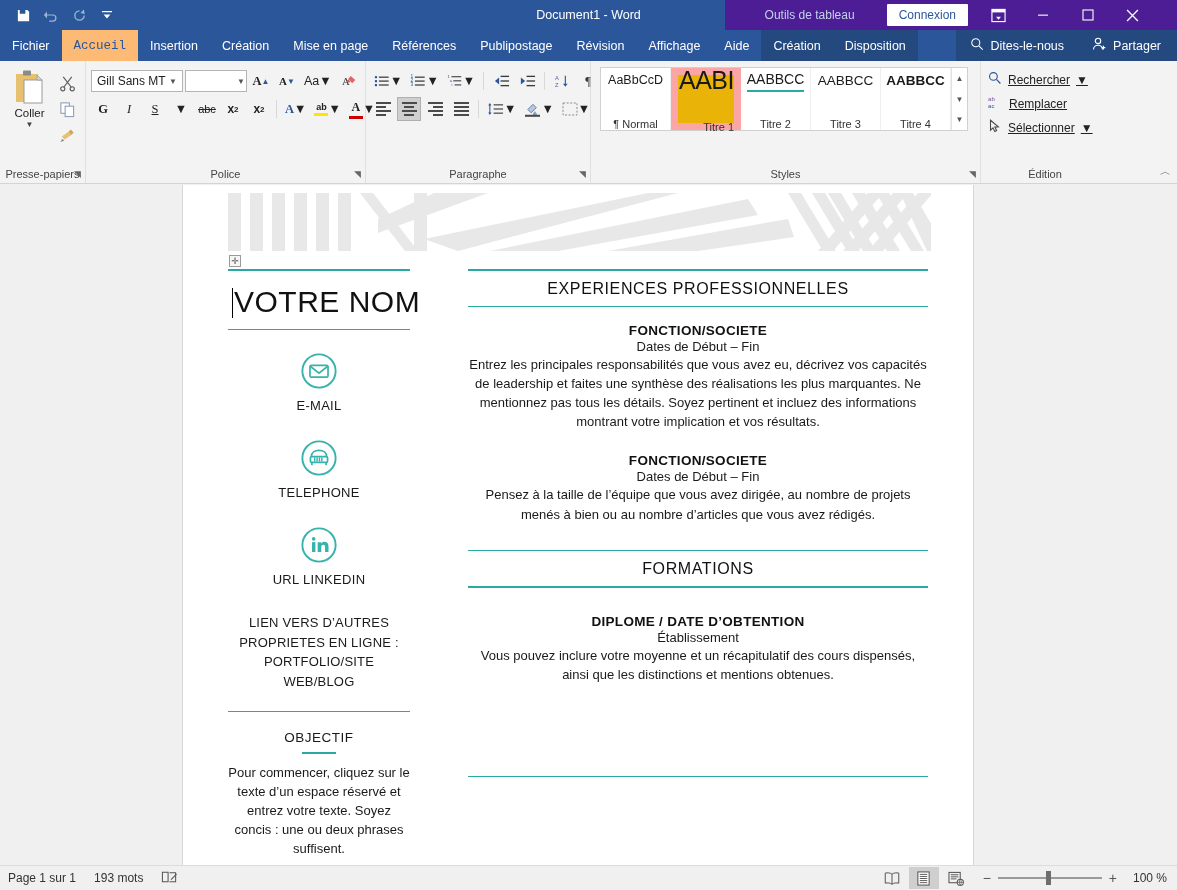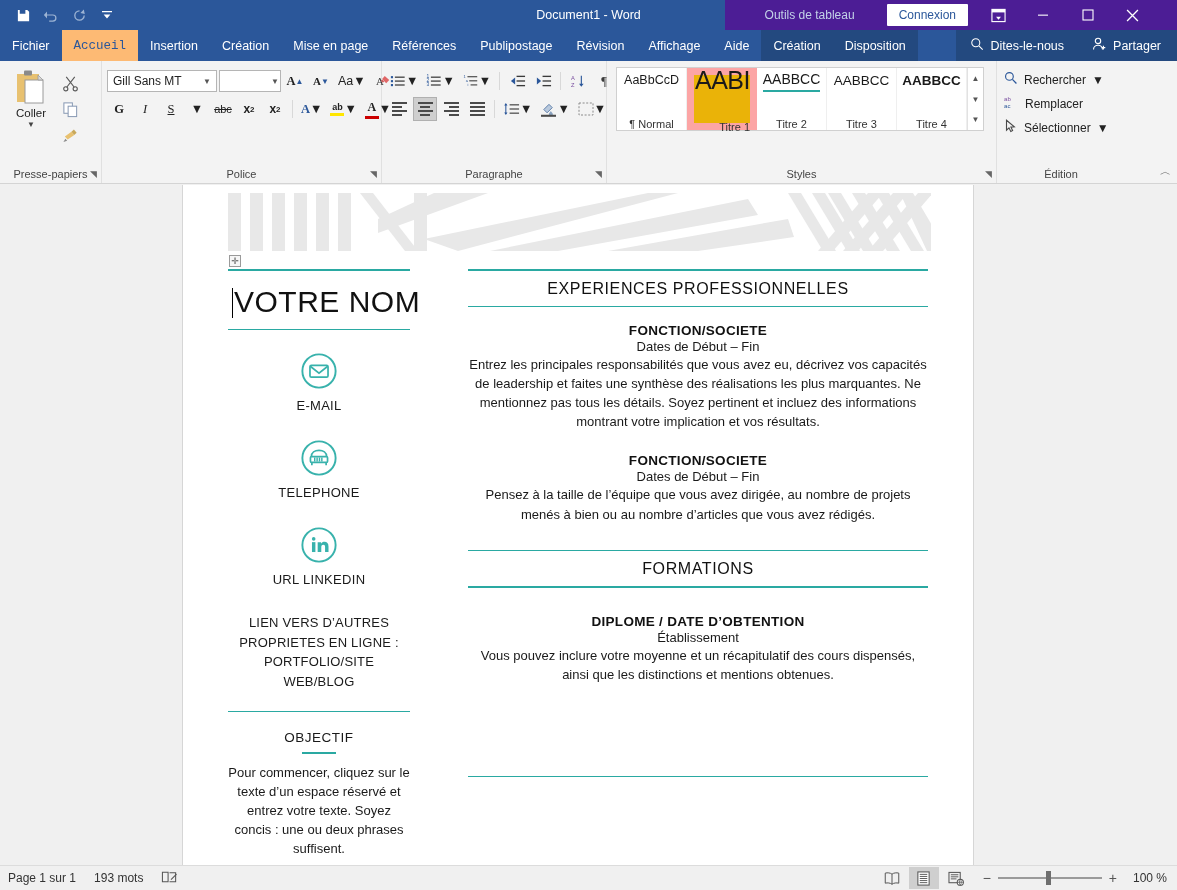--- a/index.html
+++ b/index.html
@@ -68,40 +68,40 @@
     border-right: 1px solid #e0e0e0; padding: 4px 0 0 0;
   }
   .group-body { flex: 1; display: flex; align-items: flex-start; padding: 2px 5px; }
   .group-label {
     height: 18px; font-size: 11px; color: #444; text-align: center;
     display: flex; align-items: center; justify-content: center; gap: 5px;
     position: relative;
   }
   .dialog-launcher { font-size: 9px; color: #666; position: absolute; right: 4px; }
   
-  .g-clip { width: 102px; }
+  .g-clip { width: 86px; }
   .paste-btn {
     display: flex; flex-direction: column; align-items: center; width: 52px;
     font-size: 11.5px; color: #222; padding-top: 2px;
   }
   .paste-icon { width: 34px; height: 38px; position: relative; }
   .clip-small { display: flex; flex-direction: column; gap: 2px; padding-top: 4px; }
   .clip-small-btn { width: 26px; height: 24px; display:flex; align-items:center; justify-content:center; }
   .caret-dn { font-size: 8px; color:#444; margin-top:1px; }
   
   .g-font { width: 280px; }
   .g-font .group-body { flex-direction: column; gap: 4px; padding-top: 4px; }
   .row { display: flex; align-items: center; gap: 2px; }
   .combo {
     height: 22px; border: 1px solid #b5b5b5; background: #fff;
     display: flex; align-items: center; padding: 0 2px 0 5px; font-size: 12px; color: #222;
   }
   .combo .cv { flex: 1; white-space: nowrap; overflow: hidden; }
   .combo .ca { font-size: 8px; color: #555; padding: 0 3px; }
-  .fontname { width: 110px; }
+  .fontname { width: 92px; }
   .fontsize { width: 62px; padding-left: 48px; }
   .rbtn {
     min-width: 24px; height: 24px; display: flex; align-items: center; justify-content: center;
     font-size: 12.5px; color: #222; padding: 0 3px;
   }
   .rbtn.on { background: #cfcfcf; border: 1px solid #b0b0b0; }
   .rsep { width: 1px; height: 18px; background: #d8d8d8; margin: 0 3px; }
   .b-bold { font-weight: bold; font-family: "Liberation Serif", serif; }
   .b-ital { font-style: italic; font-family: "Liberation Serif", serif; }
   .b-under { text-decoration: underline; font-family: "Liberation Serif", serif; }
@@ -132,21 +132,21 @@
   .sp-t3 { font-size: 13.5px; }
   .sp-t4 { font-size: 13.5px; font-weight: bold; }
   .style-item .nm-normal::before { content: "¶ "; }
   .gallery-scroll {
     width: 16px; display: flex; flex-direction: column; border-left: 1px solid #e2e2e2;
   }
   .gs-btn { flex:1; display:flex; align-items:center; justify-content:center; font-size:8px; color:#555; }
   
   .g-edit { width: 128px; border-right: none; }
   .g-edit .group-body { flex-direction: column; gap: 1px; padding: 3px 4px; }
-  .erow { display: flex; align-items: center; gap: 6px; font-size: 12px; color: #222; height: 23px; padding: 0 3px; }
+  .erow { display: flex; align-items: center; gap: 6px; font-size: 12px; color: #222; height: 23px; padding: 0 3px; text-decoration: underline; }
   .collapse-ribbon {
     position: absolute; right: 6px; bottom: 4px; font-size: 11px; color: #666;
   }
   
   .docarea {
     position: absolute; top: 185px; left: 0; right: 0; bottom: 25px;
     background: #f0f0f0; overflow: hidden;
   }
   .page {
     position: absolute; left: 183px; top: 0; width: 790px; min-height: 700px;

